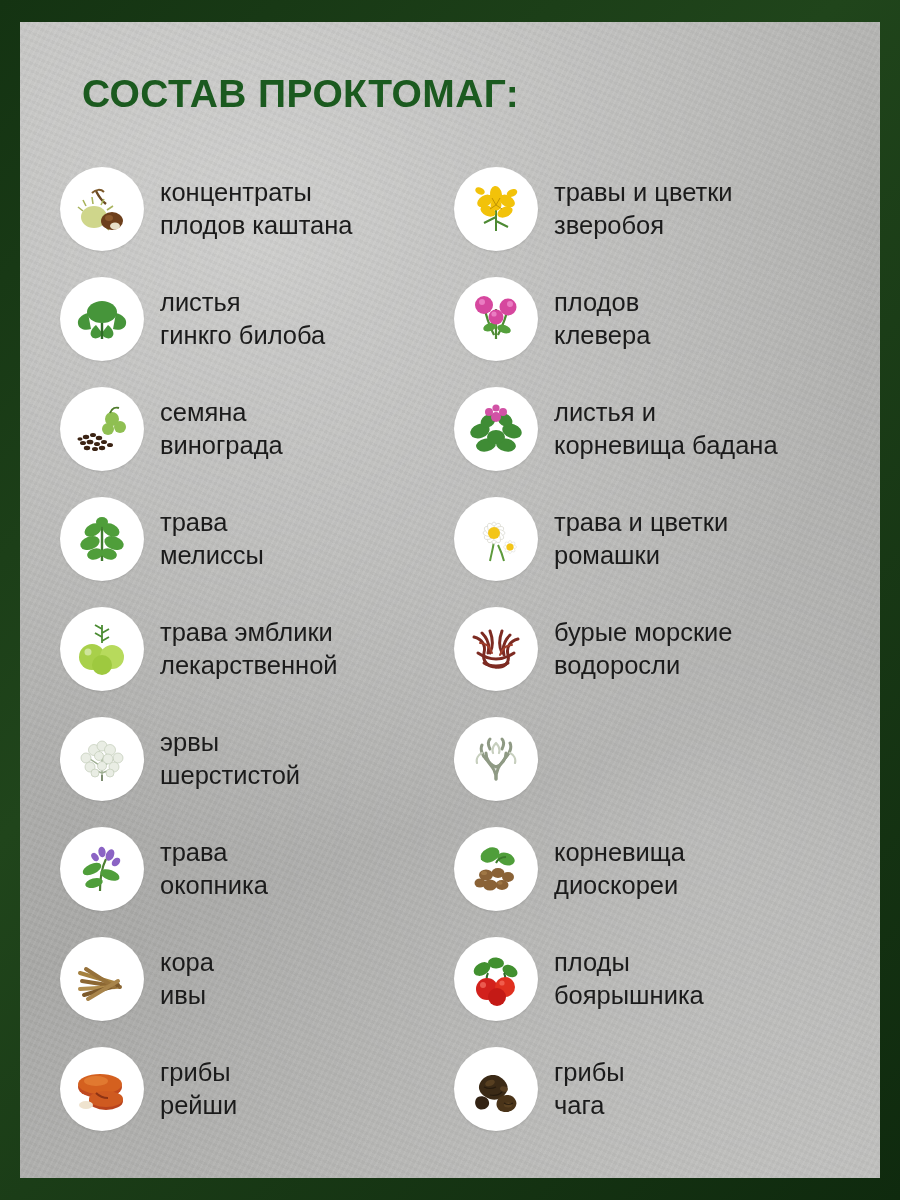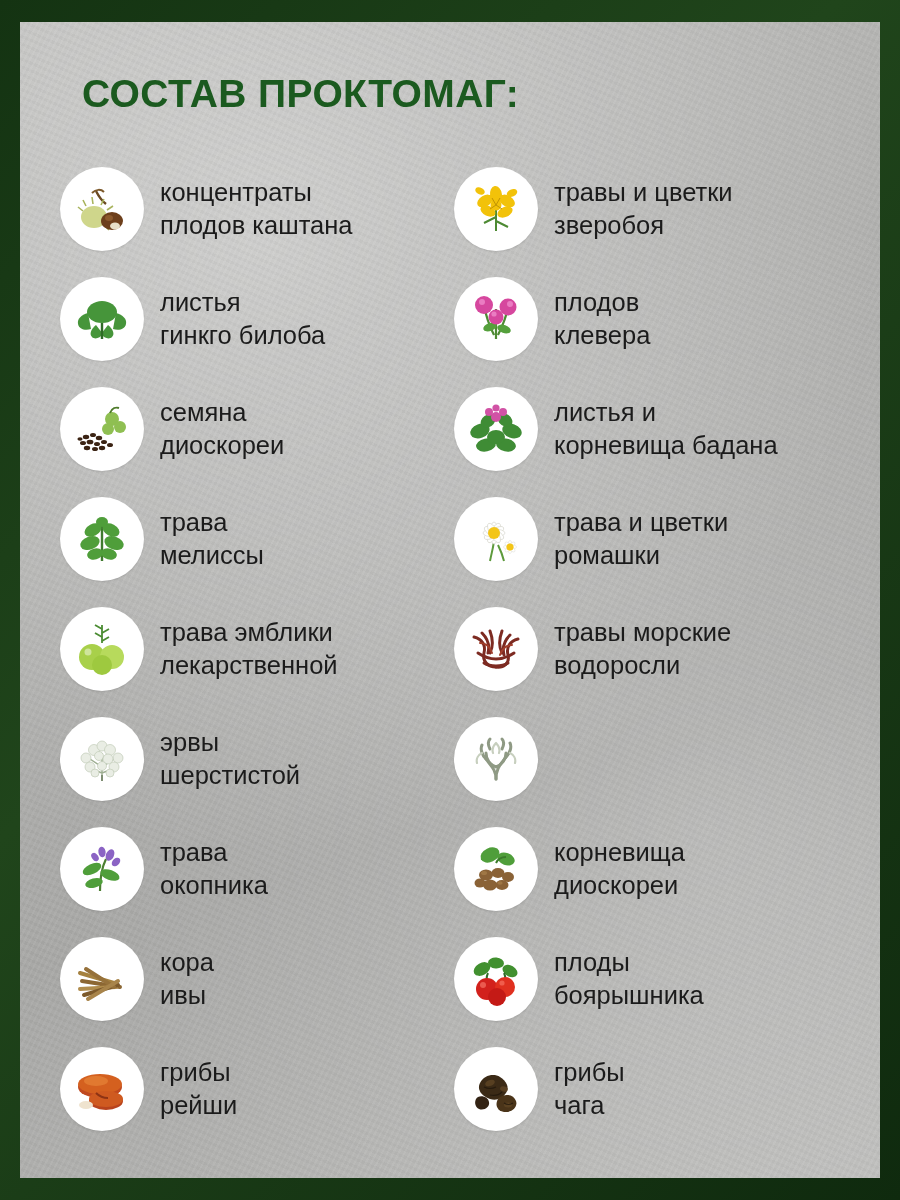--- a/index.html
+++ b/index.html
@@ -156,21 +156,21 @@
                 <ellipse cx="38" cy="49" rx="3" ry="2"></ellipse>
                   <ellipse cx="21" cy="55" rx="3.2" ry="2.2"></ellipse>
                 <ellipse cx="29" cy="56" rx="3" ry="2"></ellipse>
                   <ellipse cx="36" cy="55" rx="3.2" ry="2.2"></ellipse>
                 <ellipse cx="44" cy="52" rx="3" ry="2"></ellipse>
                   <ellipse cx="14" cy="46" rx="2.6" ry="1.8"></ellipse>
               </g>
             </svg>
           </span>
           <span class="label">семяна
-диоскореи</span>
+винограда</span>
         </div>
 
         <div class="item">
           <span class="bubble">
             <svg width="72" height="72" viewBox="0 0 72 72">
               <path d="M36 58V22" stroke="#3f7a2e" stroke-width="2.4" fill="none"></path>
               <g fill="#4f9e3a">
                 <ellipse cx="27" cy="27" rx="9" ry="6" transform="rotate(-28 27 27)"></ellipse>
                 <ellipse cx="45" cy="27" rx="9" ry="6" transform="rotate(28 45 27)"></ellipse>
                 <ellipse cx="24" cy="40" rx="10" ry="6.5" transform="rotate(-20 24 40)"></ellipse>
@@ -403,21 +403,21 @@
                 <path d="M22 20c6 6 8 12 6 20M50 22c-6 6-8 12-6 20"></path>
                 <path d="M30 18c3 8 3 16 0 22M42 18c-3 8-3 16 0 22"></path>
                 <path d="M18 40c6 4 12 6 18 6s12-2 18-6"></path>
                 <path d="M24 50c6 4 18 4 24 0"></path>
               </g>
               <g stroke="#a23f2c" stroke-width="2" fill="none" stroke-linecap="round">
                 <path d="M20 30c6 0 10 4 12 10M52 32c-6 0-10 4-12 10"></path>
               </g>
             </svg>
           </span>
-          <span class="label">травы морские
+          <span class="label">бурые морские
 водоросли</span>
         </div>
 
         <div class="item">
           <span class="bubble">
             <svg width="72" height="72" viewBox="0 0 72 72">
               <g stroke="#8f9a84" stroke-width="3" fill="none" stroke-linecap="round">
                 <path d="M36 56c0-10-6-14-10-20"></path>
                 <path d="M36 56c0-12 6-16 10-22"></path>
                 <path d="M26 36c-4-4-6-10-4-14M46 34c4-4 6-10 4-14"></path>

